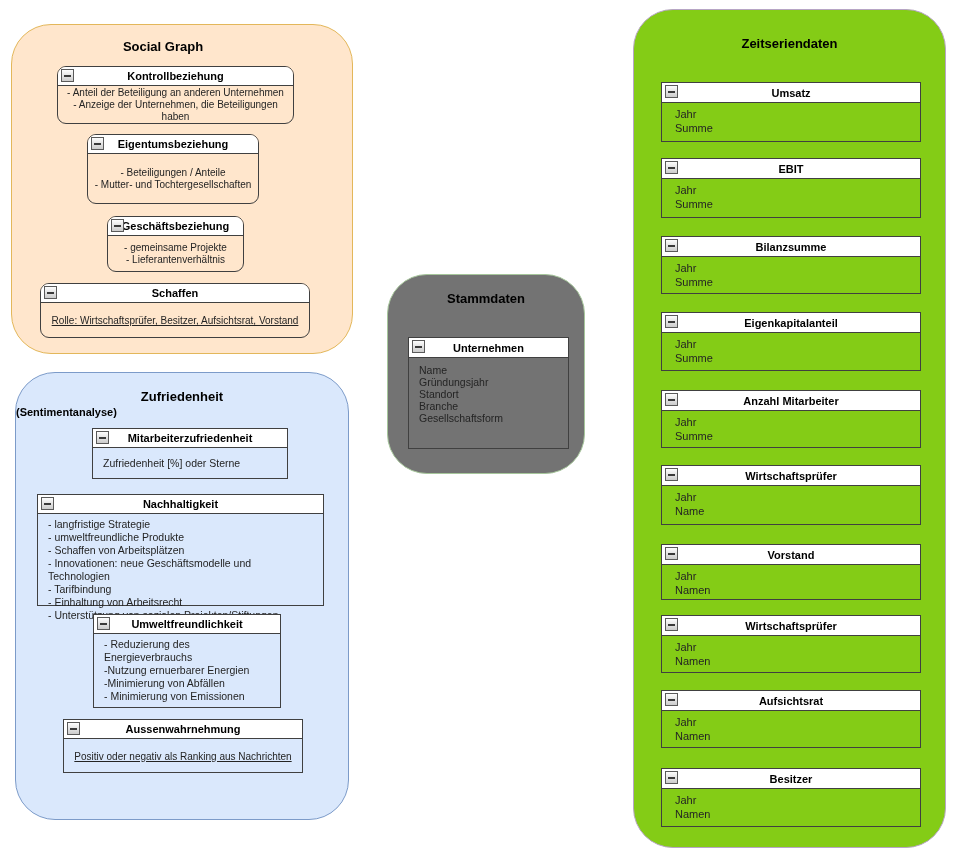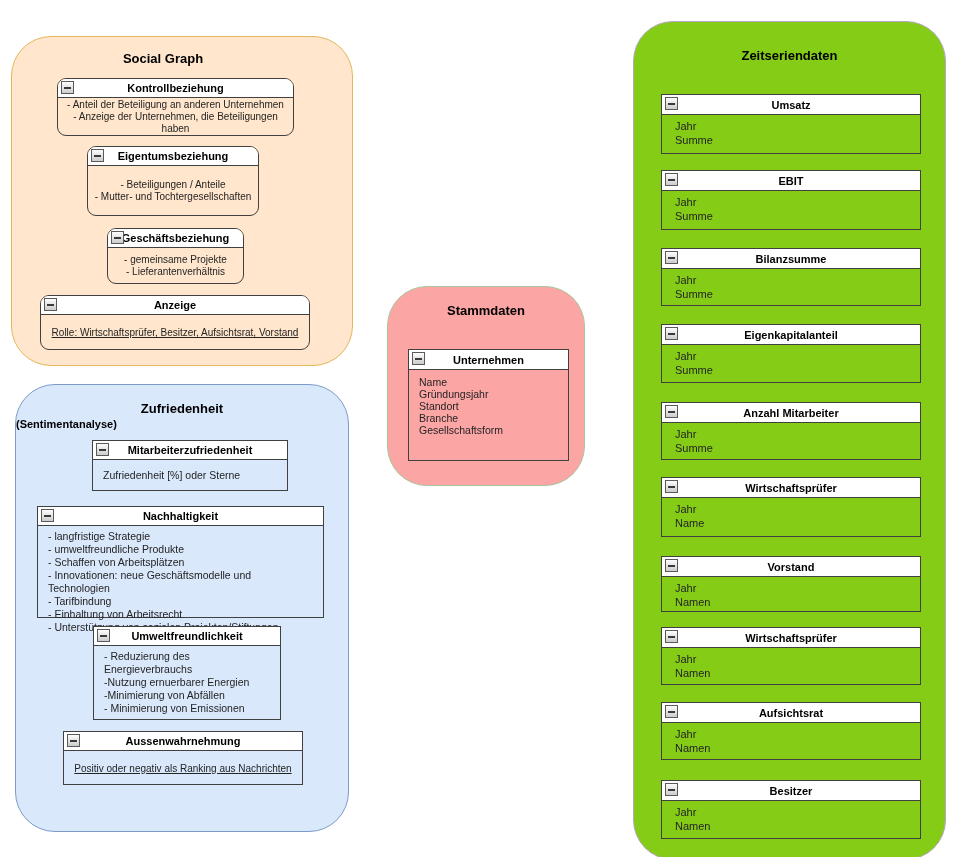--- a/index.html
+++ b/index.html
@@ -4,25 +4,25 @@
 <style>
   html,body { margin:0; padding:0; background:#ffffff; }
   #canvas {
     position:relative; width:956px; height:857px;
     font-family:"Liberation Sans", sans-serif;
     color:#1a1a1a;
     overflow:hidden;
   }
   .container {
     position:absolute; box-sizing:border-box;
-    border-radius:40px; border:1px solid;margin-top:12px;
+    border-radius:40px; border:1px solid;
   }
   .container.orange { background:#FFE6CC; border-color:#E3B75A; }
   .container.blue   { background:#DAE8FC; border-color:#7C9BC9; }
-  .container.green  { background:#fca5a5; border-color:#A6C69B; }
+  .container.green  { background:#737373; border-color:#A6C69B; }
   .container.purple { background:#84cc16; border-color:#B7A5C5; }
   .container-title {
     width:100%; text-align:center; font-weight:bold; font-size:13px; color:#000;
   }
   .container-subtitle {
     width:100%; text-align:left; font-weight:bold; font-size:11px; color:#000; margin-top:2px;
   }
   .entity {
     position:absolute; box-sizing:border-box;
     border:1px solid #404040; background:transparent;
@@ -95,21 +95,21 @@
       </div>
       <div class="entity-body body-center sg-body">- gemeinsame Projekte
 - Lieferantenverhältnis</div>
     </div>
 
     <div class="entity rounded" style="left:28px; top:258px; width:270px; height:55px;">
       <div class="entity-header">
         <span class="collapse-btn">
             <span class="minus"></span>
           </span>
-        <span class="entity-title">Anzeige</span>
+        <span class="entity-title">Schaffen</span>
       </div>
       <div class="entity-body body-center fit1">Rolle: Wirtschaftsprüfer, Besitzer, Aufsichtsrat, Vorstand</div>
     </div>
   </div>
 
   <div class="container blue" style="left:15px; top:372px; width:334px; height:448px;">
     <div class="container-title" style="padding-top:16px;">Zufriedenheit</div>
     <div class="container-subtitle">(Sentimentanalyse)</div>
 
     <div class="entity" style="left:76px; top:55px; width:196px; height:51px;">

